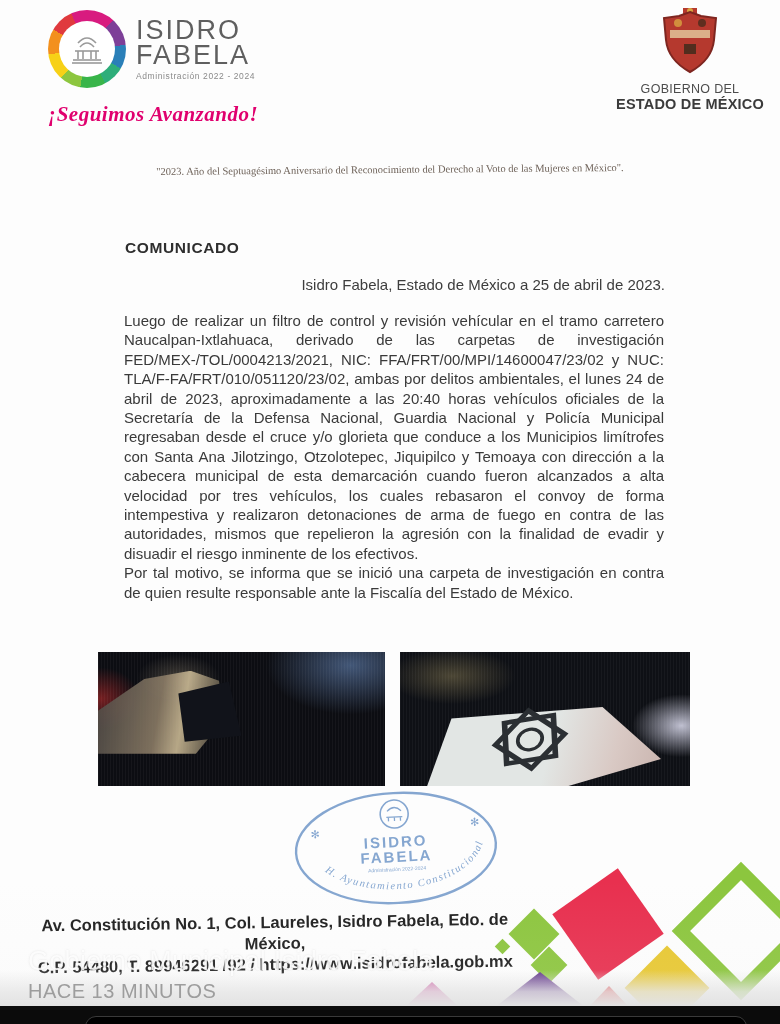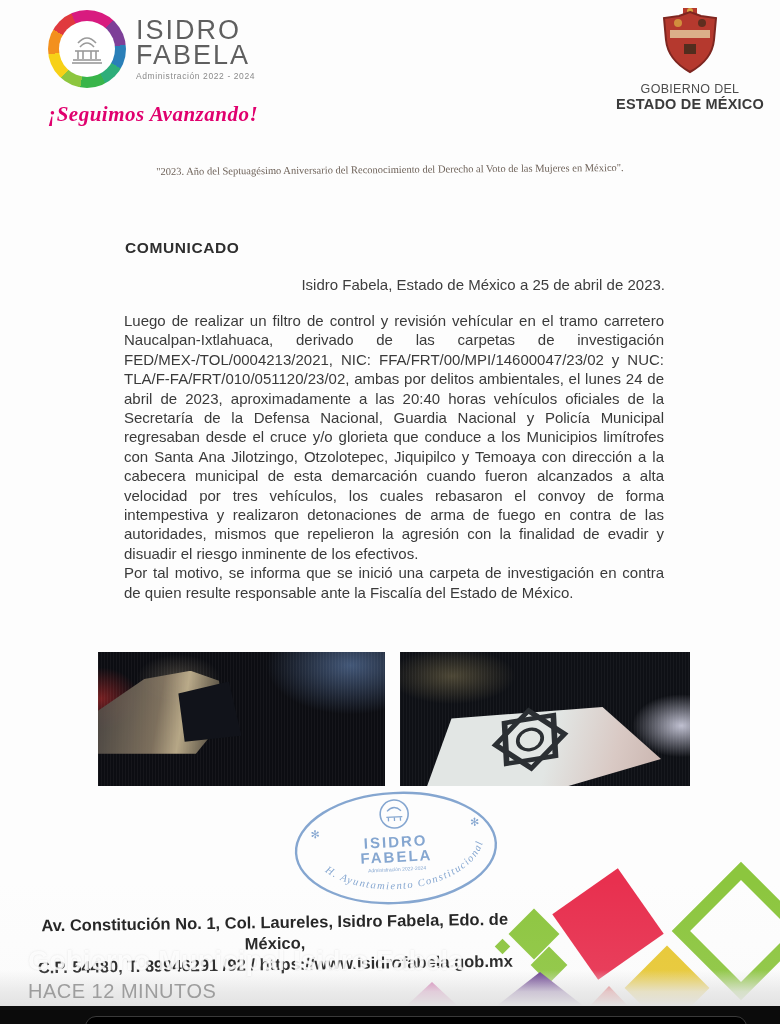--- a/index.html
+++ b/index.html
@@ -72,21 +72,21 @@
   .d-yellow{left:637px;top:958px;width:60px;height:60px;background:#e8c832;}
   .d-green-outline{left:692px;top:882px;width:72px;height:72px;border:13px solid #8cc63e;
     background:transparent;transform:rotate(45deg);}
   .tri{position:absolute;clip-path:polygon(50% 0,0 100%,100% 100%);}
   .t-pink{left:404px;top:982px;width:56px;height:26px;background:#cf5fa6;}
   .t-purple{left:494px;top:972px;width:92px;height:36px;background:#5b2d86;}
   .t-red{left:588px;top:986px;width:42px;height:22px;background:#e03a3e;}
   
   .fade-strip{position:absolute;left:0;top:970px;width:780px;height:36px;
     background:linear-gradient(#ffffff00,#e6e6e6cc 60%,#e2e2e2);}
-  .post-title{position:absolute;left:28px;top:946px;font-size:27px;font-weight:700;
+  .post-title{position:absolute;left:28px;top:946px;font-size:27px;font-weight:400;
     color:rgba(255,255,255,.85);letter-spacing:.3px;text-shadow:0 0 2px rgba(180,180,180,.35);}
   .post-time{position:absolute;left:28px;top:980px;font-size:20px;color:#9d9d9d;letter-spacing:.5px;}
   .bottom-bar{position:absolute;left:0;top:1006px;width:780px;height:18px;background:#0b0b0b;}
   .comment-pill{position:absolute;left:85px;top:10px;width:660px;height:20px;border-radius:11px;
     background:#000;border:1px solid #3a3a3a;}
   .scan-tint{position:absolute;inset:0;pointer-events:none;
     background:linear-gradient(#f5f5f500 86%,#e9e9e91f);}
 </style>
 </head>
 <body>
@@ -195,19 +195,19 @@
   <div class="shape sq d-yellow"></div>
   <div class="shape d-red"></div>
   <div class="tri t-pink"></div>
   <div class="tri t-purple"></div>
   <div class="tri t-red"></div>
 
   <div class="scan-tint"></div>
   <div class="fade-strip"></div>
 
   <div class="post-title">Gobierno Municipal Isidro Fabela</div>
-  <div class="post-time">HACE 12 MINUTOS</div>
+  <div class="post-time">HACE 13 MINUTOS</div>
 
   <div class="bottom-bar">
     <div class="comment-pill"></div>
   </div>
 
 </div>
 
 </body></html>

